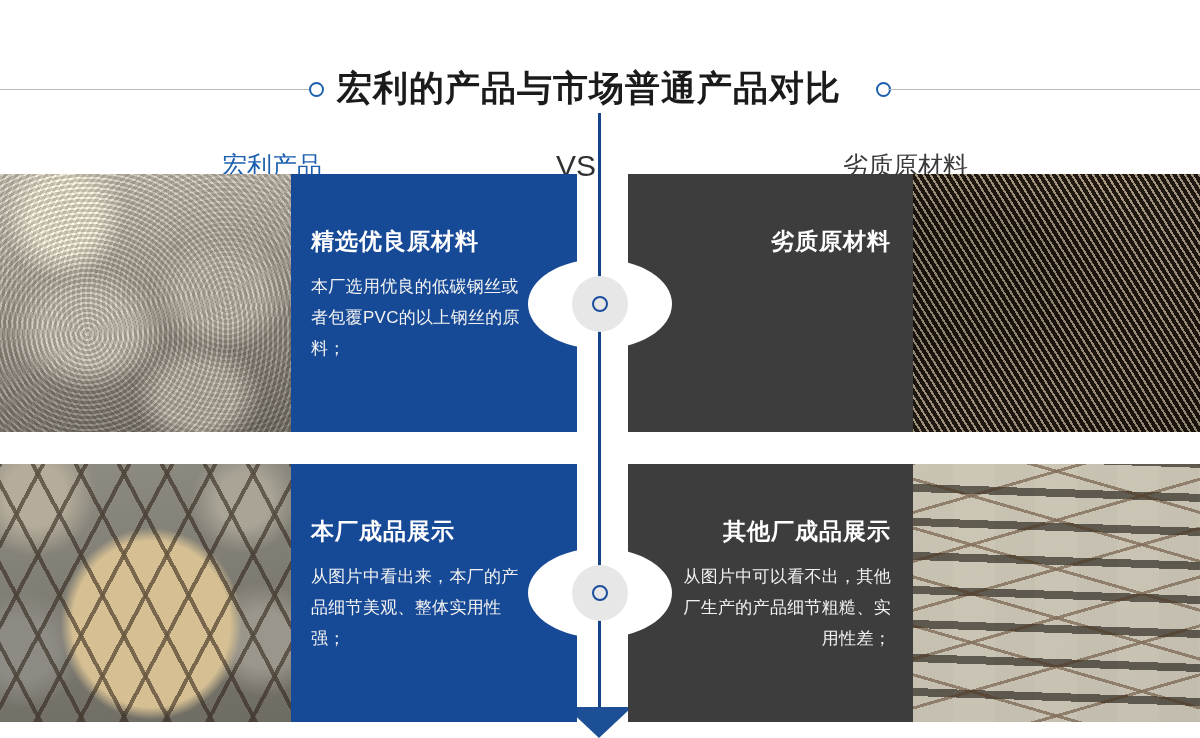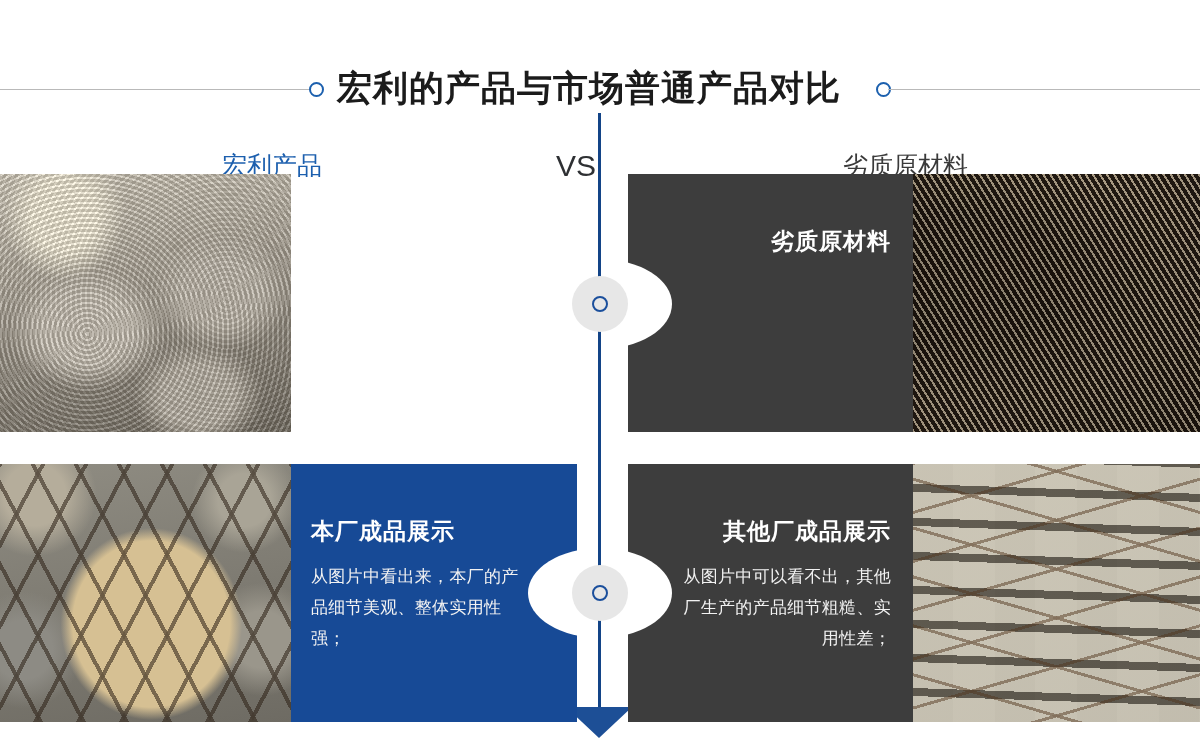--- a/index.html
+++ b/index.html
@@ -175,20 +175,26 @@
 <div class="col-head common">劣质原材料</div>
 
 <div class="divider"></div>
 <div class="divider-arrow"></div>
 
 <div class="row r1">
   <div class="photo left">
     <div class="img-warehouse"></div>
   </div>
 
+  <div class="panel left">
+    <div class="panel-inner">
+      <div class="p-title">精选优良原材料</div>
+      <div class="p-body">本厂选用优良的低碳钢丝或者包覆PVC的以上钢丝的原料；</div>
+    </div>
+  </div>
 
   <div class="panel right">
     <div class="panel-inner">
       <div class="p-title">劣质原材料</div>
     </div>
   </div>
 
   <div class="photo right">
     <div class="img-rusty-wire"></div>
   </div>

